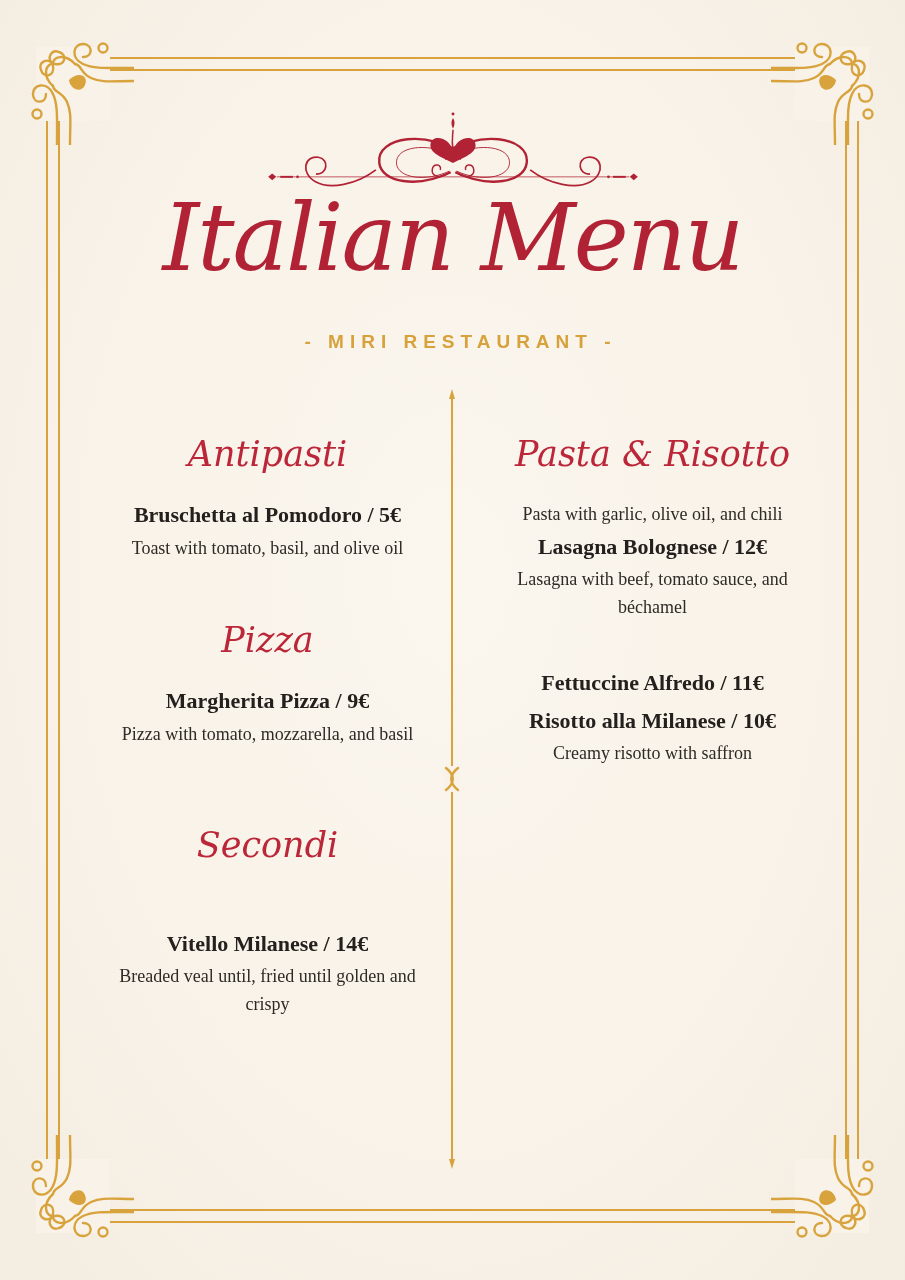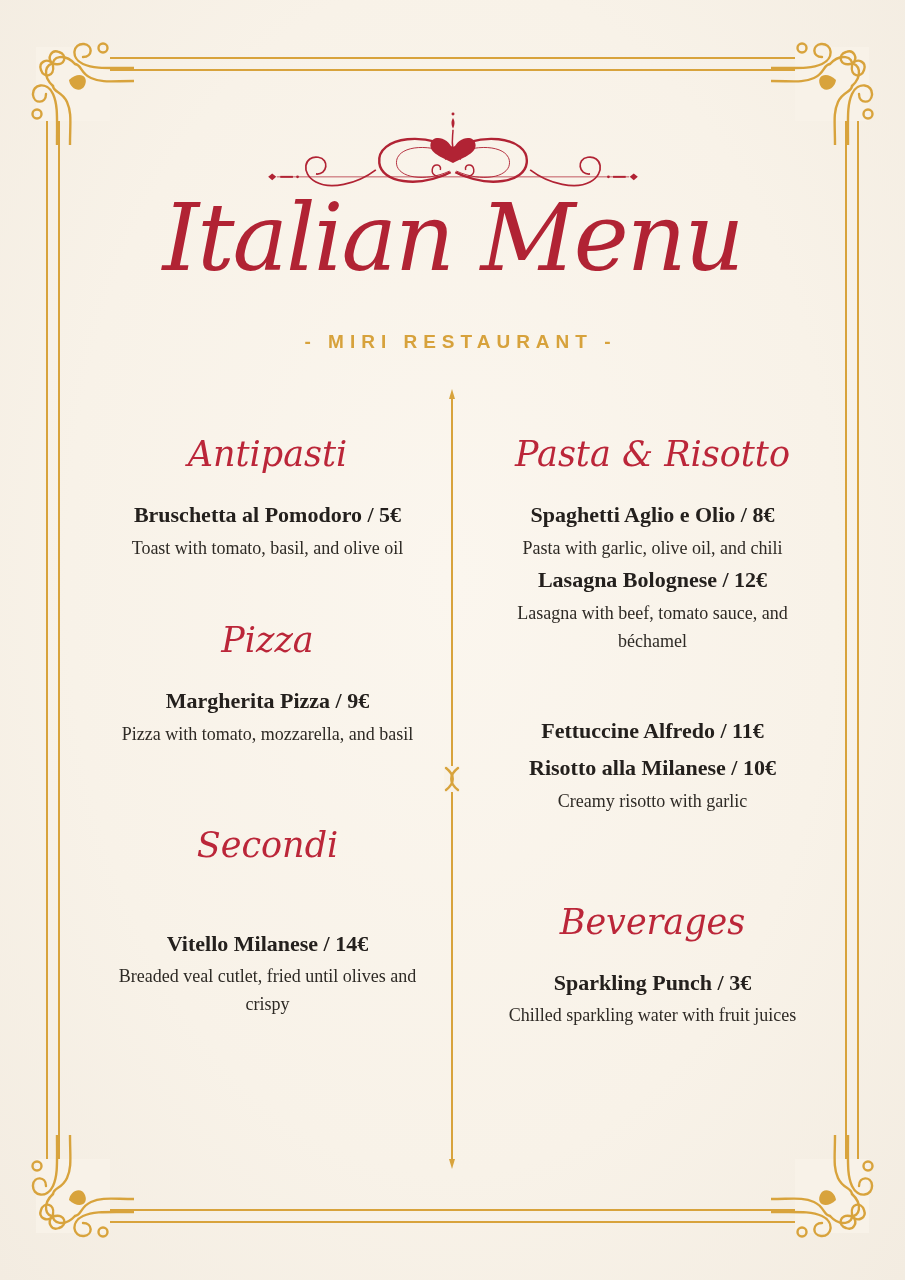--- a/index.html
+++ b/index.html
@@ -64,21 +64,21 @@
   .item-title{
     font-size:22px;font-weight:700;line-height:1.25;
     color:#24201d;margin:0 0 6px 0;
     font-family:"Liberation Serif", serif;
   }
   .item-desc{
     font-size:18px;line-height:1.55;color:#2e2a25;
     margin:0 auto;max-width:302px;
   }
   .item-desc.nowrap{white-space:nowrap;max-width:none;}
-  .mt-44{} .mt-43{margin-top:57px;} .mt-46{}
+  .mt-44{} .mt-43{margin-top:43px;} .mt-46{}
   .mt-54{margin-top:54px;} .mt-56{margin-top:56px;} .mt-72{margin-top:72px;} .mt-82{margin-top:82px;}
 </style>
 </head>
 <body>
 
 <div class="page">
 
   <div class="frame-outer"></div>
   <div class="frame-inner"></div>
   <div class="corner-patch patch-tl"></div>
@@ -191,50 +191,42 @@
       <div class="item">
         <p class="item-title">Margherita Pizza / 9€</p>
         <p class="item-desc nowrap">Pizza with tomato, mozzarella, and basil</p>
       </div>
     </section>
 
     <section class="mt-72">
       <h2 class="section-heading">Secondi</h2>
       <div class="item mt-56">
         <p class="item-title">Vitello Milanese / 14€</p>
-        <p class="item-desc">Breaded veal cutlet, fried until olives and crispy</p>
+        <p class="item-desc">Breaded veal until, fried until golden and crispy</p>
       </div>
     </section>
 
   </div>
 
   <div class="column column-right">
 
     <section>
       <h2 class="section-heading">Pasta &amp; Risotto</h2>
       <div class="item">
-        <p class="item-title">Spaghetti Aglio e Olio / 8€</p>
         <p class="item-desc nowrap">Pasta with garlic, olive oil, and chili</p>
       </div>
       <div class="item mt-44">
         <p class="item-title">Lasagna Bolognese / 12€</p>
         <p class="item-desc">Lasagna with beef, tomato sauce, and béchamel</p>
       </div>
       <div class="item mt-43">
         <p class="item-title">Fettuccine Alfredo / 11€</p>
       </div>
       <div class="item mt-46">
         <p class="item-title">Risotto alla Milanese / 10€</p>
-        <p class="item-desc nowrap">Creamy risotto with garlic</p>
-      </div>
-    </section>
-
-    <section class="mt-82">
-      <h2 class="section-heading">Beverages</h2>
-      <div class="item">
-        <p class="item-title">Sparkling Punch / 3€</p>
-        <p class="item-desc nowrap">Chilled sparkling water with fruit juices</p>
-      </div>
-    </section>
+        <p class="item-desc nowrap">Creamy risotto with saffron</p>
+      </div>
+    </section>
+
 
   </div>
 
 </div>
 
 </body></html>

